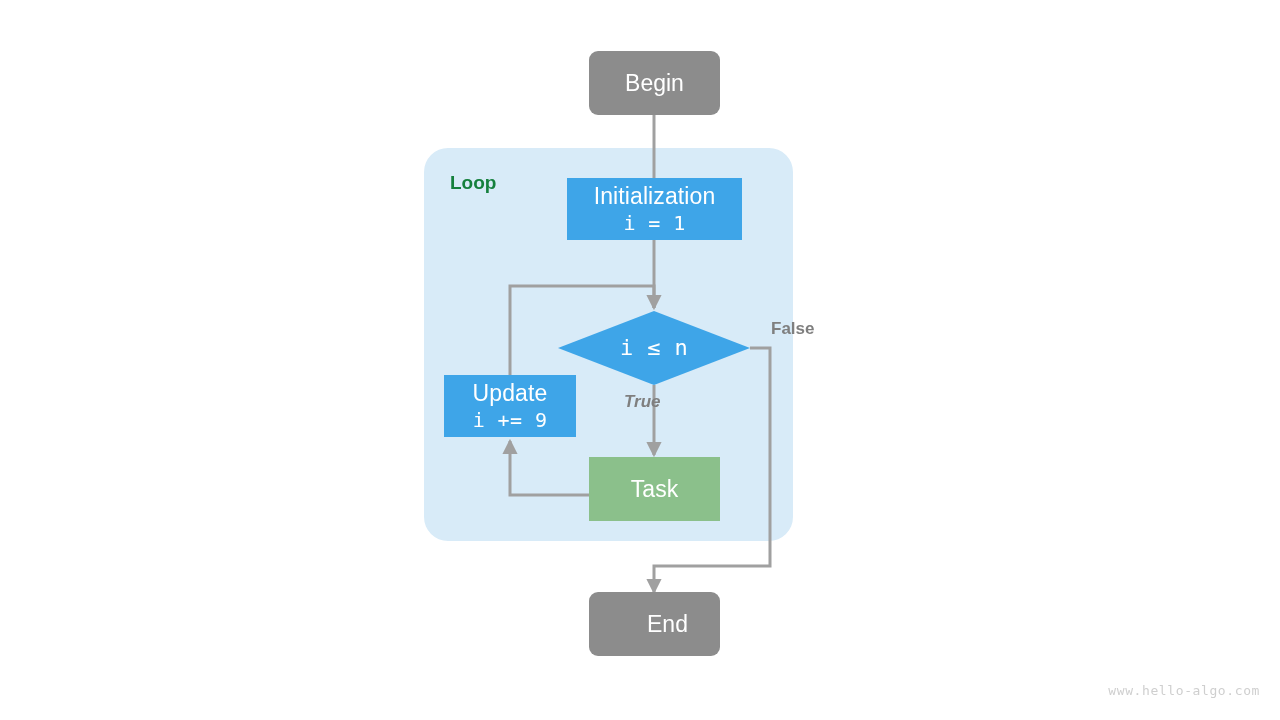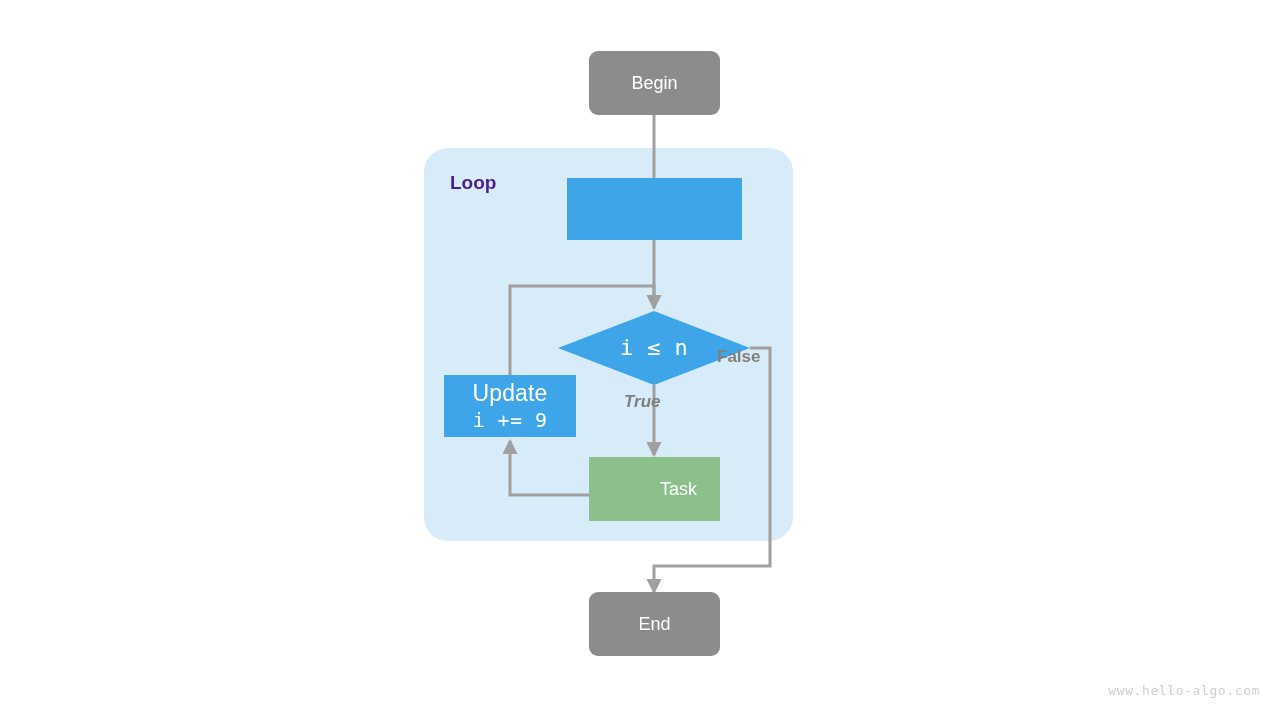--- a/index.html
+++ b/index.html
@@ -39,36 +39,36 @@
     letter-spacing: 0.1px;
   }
   .line-code {
     font-family: "DejaVu Sans Mono", monospace;
     font-size: 20px;
     line-height: 26px;
     letter-spacing: 0.4px;
   }
   .terminal-label {
     font-family: "Liberation Sans", sans-serif;
-    font-size: 18px;
+    font-size: 23px;
   }
   .edge-label {
     position: absolute;
     font-family: "Liberation Sans", sans-serif;
     font-size: 17px;
     font-weight: bold;
     color: #7f7f7f;
     white-space: nowrap;
   }
   #loop-caption {
     position: absolute;
     font-family: "Liberation Sans", sans-serif;
     font-size: 19px;
     font-weight: bold;
-    color: #4c1d95;
+    color: #15803d;
     white-space: nowrap;
   }
   #watermark {
     position: absolute;
     right: 20px;
     bottom: 22px;
     font-family: "DejaVu Sans Mono", monospace;
     font-size: 13px;
     color: #cfcfcf;
     letter-spacing: 0.6px;
@@ -113,37 +113,41 @@
 
     <rect x="589" y="592" width="131" height="64" rx="9" ry="9" fill="#8c8c8c"></rect>
   </svg>
 
   <div id="loop-caption" style="left:450px; top:172px;">Loop</div>
 
   <div class="node-label" style="left:589px; top:51px; width:131px; height:64px;">
     <span class="terminal-label">Begin</span>
   </div>
 
+  <div class="node-label" style="left:567px; top:178px; width:175px; height:62px;">
+    <span class="line-main">Initialization</span>
+    <span class="line-code">i = 1</span>
+  </div>
 
   <div class="node-label" style="left:558px; top:311px; width:192px; height:74px;text-align:right;">
     <span class="line-code" style="font-size:22px;">i ≤ n</span>
   </div>
 
   <div class="node-label" style="left:444px; top:375px; width:132px; height:62px;border-radius:24px;">
     <span class="line-main">Update</span>
     <span class="line-code">i += 9</span>
   </div>
 
-  <div class="node-label" style="left:589px; top:457px; width:131px; height:64px;margin-left:24px;">
+  <div class="node-label" style="left:589px; top:457px; width:131px; height:64px;">
     <span class="terminal-label">Task</span>
   </div>
 
-  <div class="node-label" style="left:589px; top:592px; width:131px; height:64px;">
+  <div class="node-label" style="left:589px; top:592px; width:131px; height:64px;padding-left:13px;">
     <span class="terminal-label">End</span>
   </div>
 
   <div class="edge-label" style="left:624px; top:392px;font-style:italic;">True</div>
 
-  <div class="edge-label" style="left:717px; top:319px;margin-top:28px;">False</div>
+  <div class="edge-label" style="left:771px; top:319px;">False</div>
 
   <div id="watermark">www.hello-algo.com</div>
 
 </div>
 
 </body></html>

